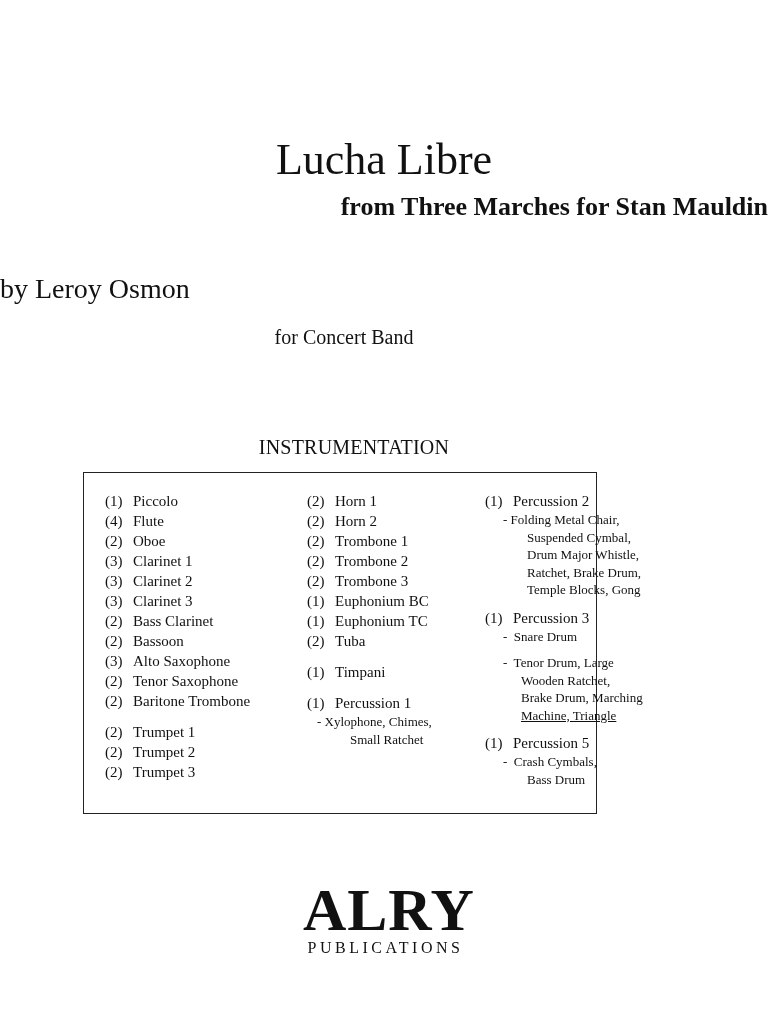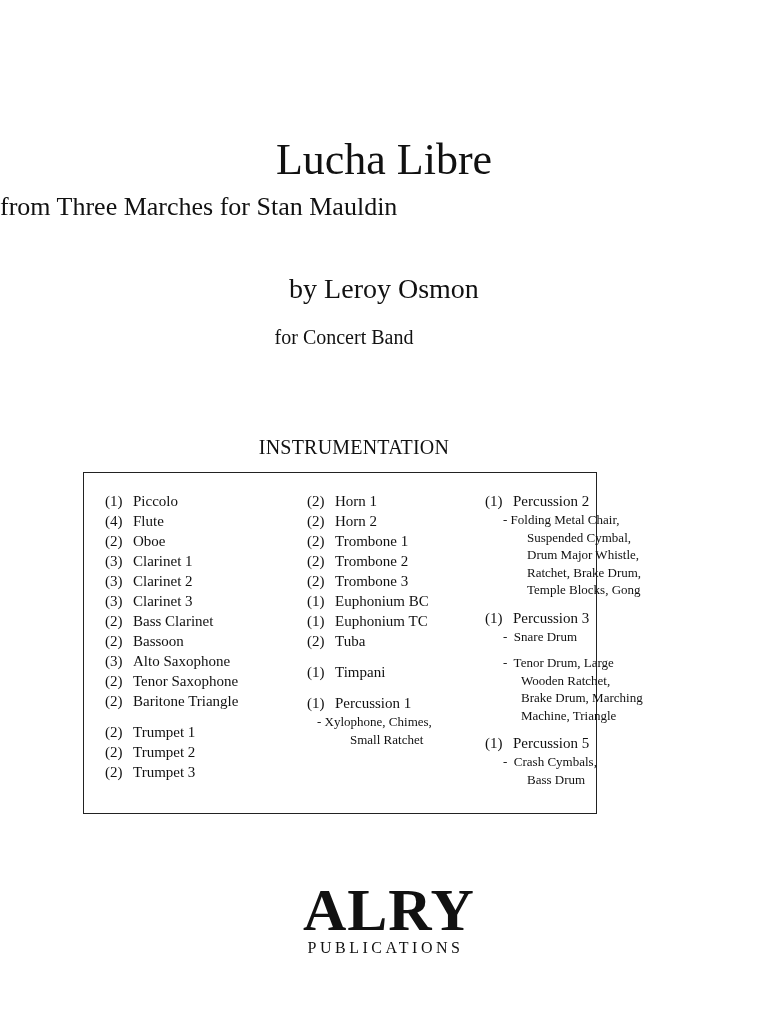--- a/index.html
+++ b/index.html
@@ -1,20 +1,20 @@
 <!DOCTYPE html>
 <html><head>
   <meta charset="utf-8">
   <style>
     html, body { margin: 0; padding: 0; background: #ffffff; }
     body { width: 768px; height: 1024px; position: relative; overflow: hidden; font-family: "DejaVu Serif", "Liberation Serif", serif; color: #111; }
     .serif { font-family: "Liberation Serif", "DejaVu Serif", serif; }
     .title { position: absolute; top: 135px; left: 0; width: 768px; text-align: center; font-size: 44px; line-height: 50px; }
-    .subtitle { position: absolute; top: 191px; left: 0; width: 768px; text-align: left; font-size: 26px; line-height: 32px; }
-    .composer { position: absolute; top: 272px; left: 0; width: 768px; text-align: center; font-size: 28px; line-height: 34px; }
+    .subtitle { position: absolute; top: 191px; left: 0; width: 768px; text-align: right; font-size: 26px; line-height: 32px; font-weight: bold; }
+    .composer { position: absolute; top: 272px; left: 0; width: 768px; text-align: left; font-size: 28px; line-height: 34px; }
     .ensemble { position: absolute; top: 324px; left: 0; width: 688px; text-align: center; font-size: 20px; line-height: 26px; }
     .inst-heading { position: absolute; top: 434px; left: 0; width: 708px; text-align: center; font-size: 20px; line-height: 26px; letter-spacing: 0.2px; }
     .box { position: absolute; left: 83px; top: 472px; width: 514px; height: 342px; border: 1.5px solid #222; box-sizing: border-box; }
     .col { position: absolute; top: 18px; font-size: 15px; line-height: 20px; }
     .col1 { left: 21px; }
     .col2 { left: 223px; }
     .col3 { left: 401px; }
     .row { white-space: nowrap; }
     .row .cnt { display: inline-block; width: 28px; }
     .gap { height: 11px; }
@@ -39,21 +39,21 @@
     <div class="row"><span class="cnt">(1)</span><span>Piccolo</span></div>
     <div class="row"><span class="cnt">(4)</span><span>Flute</span></div>
     <div class="row"><span class="cnt">(2)</span><span>Oboe</span></div>
     <div class="row"><span class="cnt">(3)</span><span>Clarinet 1</span></div>
     <div class="row"><span class="cnt">(3)</span><span>Clarinet 2</span></div>
     <div class="row"><span class="cnt">(3)</span><span>Clarinet 3</span></div>
     <div class="row"><span class="cnt">(2)</span><span>Bass Clarinet</span></div>
     <div class="row"><span class="cnt">(2)</span><span>Bassoon</span></div>
     <div class="row"><span class="cnt">(3)</span><span>Alto Saxophone</span></div>
     <div class="row"><span class="cnt">(2)</span><span>Tenor Saxophone</span></div>
-    <div class="row"><span class="cnt">(2)</span><span>Baritone Triangle</span></div>
+    <div class="row"><span class="cnt">(2)</span><span>Baritone Trombone</span></div>
     <div class="gap"></div>
     <div class="row"><span class="cnt">(2)</span><span>Trumpet 1</span></div>
     <div class="row"><span class="cnt">(2)</span><span>Trumpet 2</span></div>
     <div class="row"><span class="cnt">(2)</span><span>Trumpet 3</span></div>
   </div>
 
   <div class="col col2 serif">
     <div class="row"><span class="cnt">(2)</span><span>Horn 1</span></div>
     <div class="row"><span class="cnt">(2)</span><span>Horn 2</span></div>
     <div class="row"><span class="cnt">(2)</span><span>Trombone 1</span></div>
@@ -77,21 +77,21 @@
     <div class="detail" style="padding-left:42px;">Drum Major Whistle,</div>
     <div class="detail" style="padding-left:42px;">Ratchet, Brake Drum,</div>
     <div class="detail" style="padding-left:42px;">Temple Blocks, Gong</div>
     <div class="gap-sm"></div>
     <div class="row"><span class="cnt">(1)</span><span>Percussion 3</span></div>
     <div class="detail" style="padding-left:18px;white-space:pre;">-  Snare Drum</div>
     <div class="gap-sm"></div>
     <div class="detail" style="padding-left:18px;white-space:pre;">-  Tenor Drum, Large</div>
     <div class="detail" style="padding-left:36px;">Wooden Ratchet,</div>
     <div class="detail" style="padding-left:36px;">Brake Drum, Marching</div>
-    <div class="detail" style="padding-left:36px;">Machine, Triangle</div>
+    <div class="detail" style="padding-left:36px;text-decoration:underline;">Machine, Triangle</div>
     <div class="gap-sm"></div>
     <div class="row"><span class="cnt">(1)</span><span>Percussion 5</span></div>
     <div class="detail" style="padding-left:18px;white-space:pre;">-  Crash Cymbals,</div>
     <div class="detail" style="padding-left:42px;">Bass Drum</div>
   </div>
 </div>
 
 <div class="logo serif">
   <div class="logo-main">ALRY</div>
   <div class="logo-sub">PUBLICATIONS</div>

